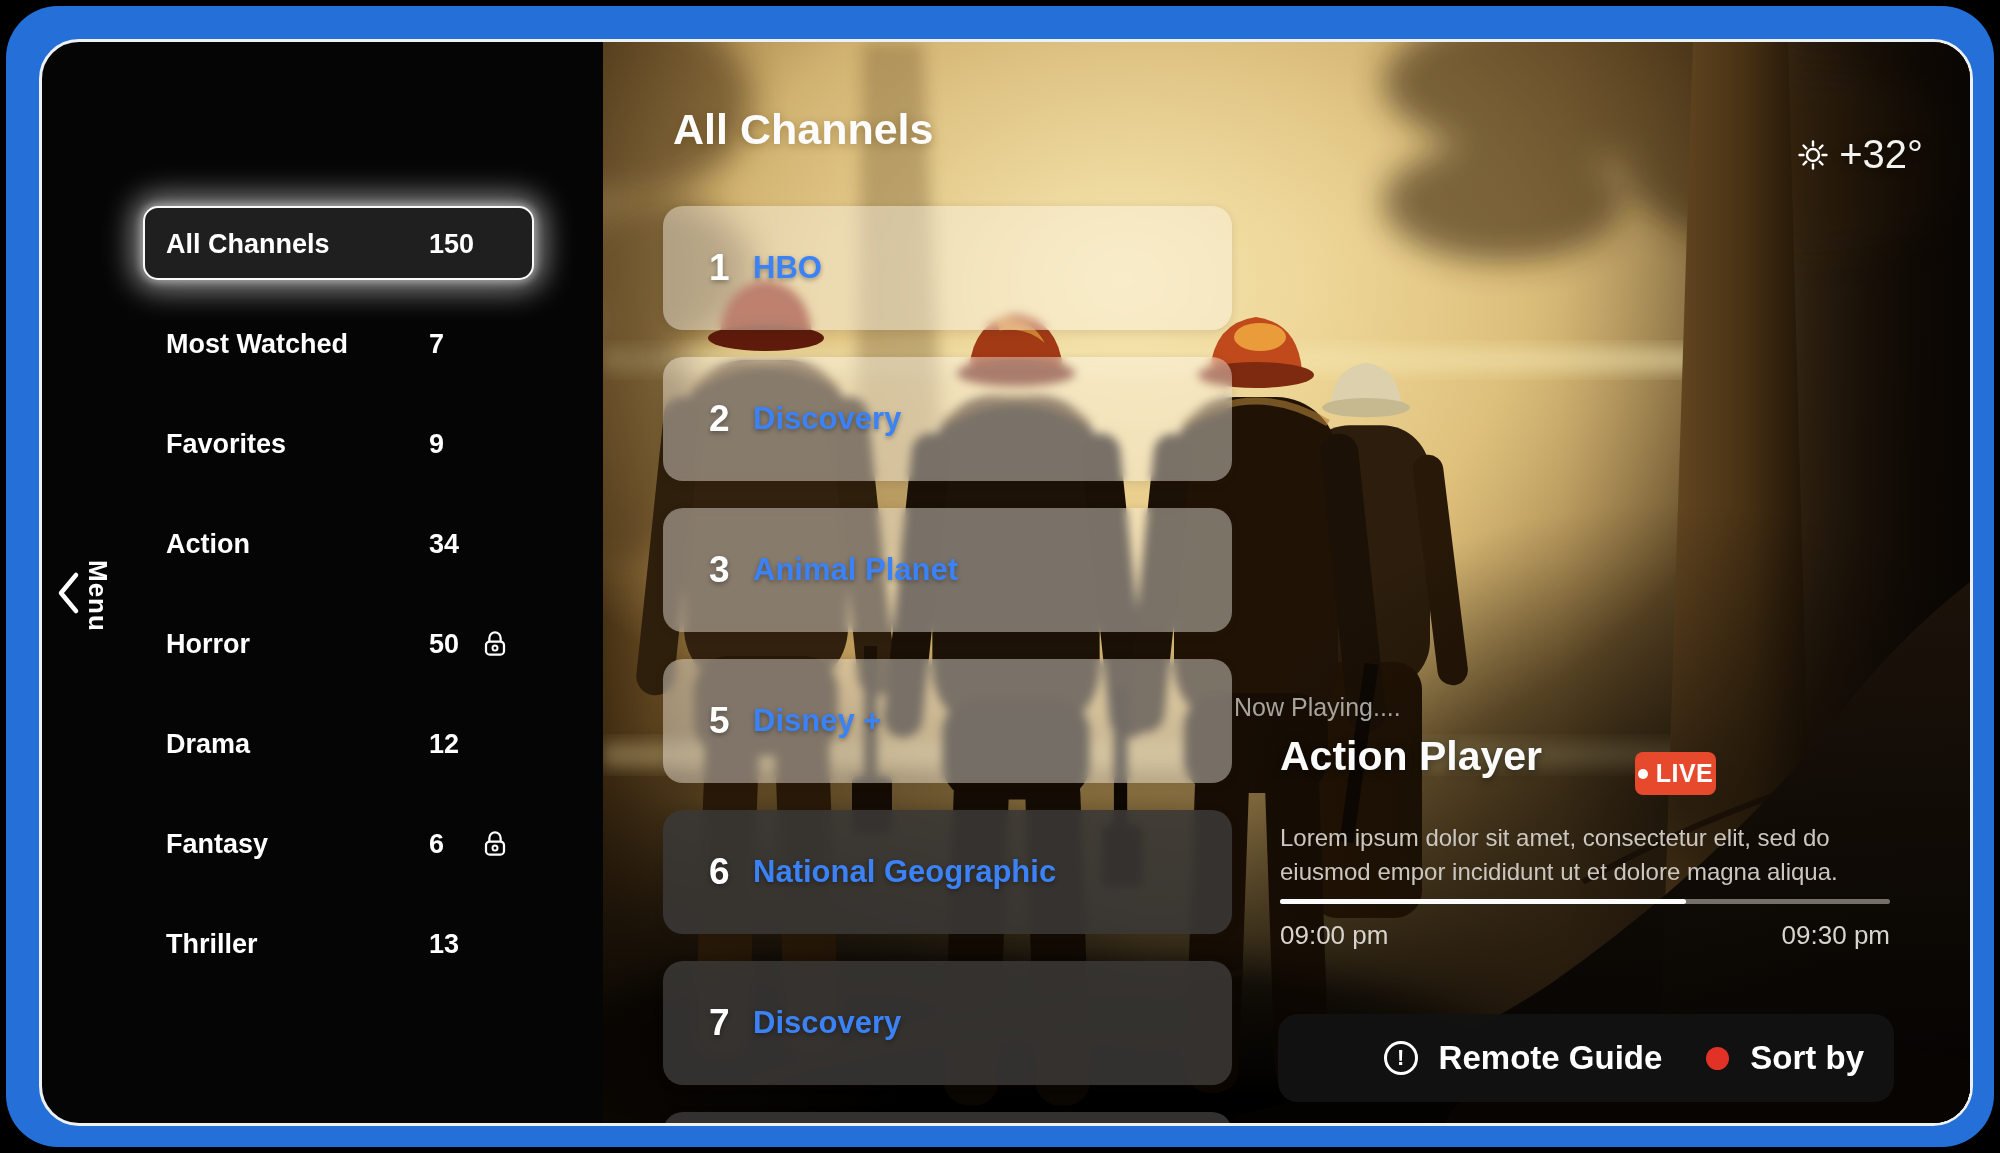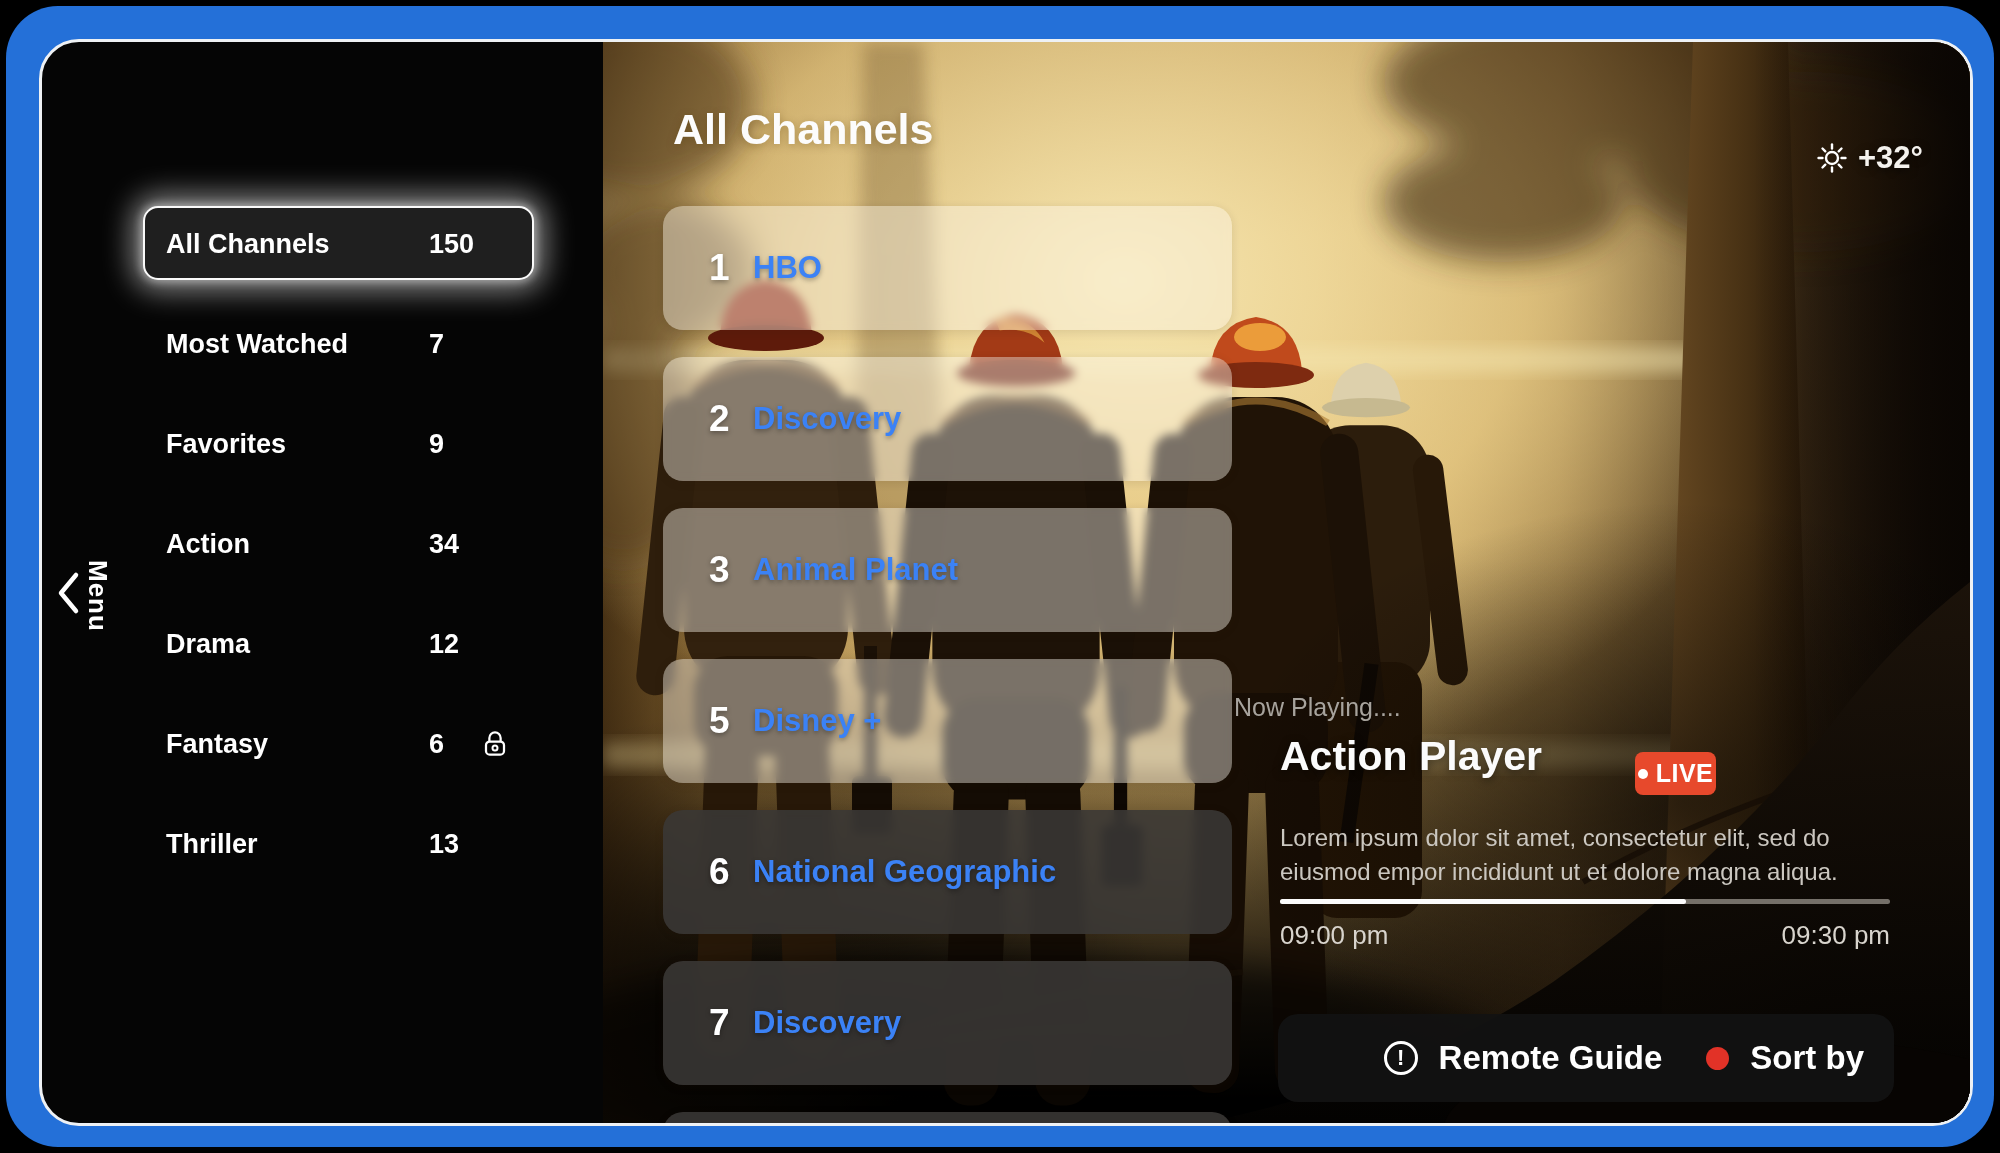--- a/index.html
+++ b/index.html
@@ -41,22 +41,22 @@
     box-shadow:0 2px 10px rgba(40,25,5,.12);flex:none;}
   .channel-card.dark{background:rgba(58,56,54,.88);}
   .ch-num{width:44px;font-size:37px;font-weight:800;color:#fff;text-shadow:0 2px 5px rgba(0,0,0,.35);}
   .ch-name{font-size:31px;font-weight:700;color:#3b82f6;text-shadow:0 2px 5px rgba(0,0,0,.35);}
   
   .clock{position:absolute;right:47px;top:86px;text-align:right;color:#fafafa;}
   .clock-line{display:flex;align-items:baseline;justify-content:flex-end;
     text-shadow:0 3px 14px rgba(0,0,0,.55);}
   .clock-hours{font-size:94px;font-weight:800;line-height:.95;letter-spacing:-2px;}
   .clock-mins{font-size:50px;font-weight:700;}
-  .weather-line{margin-top:12px;display:flex;align-items:center;justify-content:flex-end;gap:10px;
-    font-size:31px;font-weight:700;color:#f4f2ee;text-shadow:0 2px 8px rgba(0,0,0,.6);}
+  .weather-line{margin-top:4px;display:flex;align-items:center;justify-content:flex-end;gap:10px;
+    font-size:40px;font-weight:400;color:#f4f2ee;text-shadow:0 2px 8px rgba(0,0,0,.6);}
   
   .now-playing{position:absolute;left:1192px;top:651px;font-size:25px;color:#a7a39d;}
   .player-title{position:absolute;left:1238px;top:691px;font-size:41px;font-weight:700;color:#fbfbfb;
     text-shadow:0 2px 8px rgba(0,0,0,.5);}
   .live-badge{position:absolute;left:1593px;top:710px;width:81px;height:43px;border-radius:8px;
     background:var(--live_badge,#e7492c);display:flex;align-items:center;justify-content:center;gap:8px;}
   .live-dot{width:10px;height:10px;border-radius:50%;background:#fff;}
   .live-text{color:#fff;font-size:25px;font-weight:700;letter-spacing:.5px;}
   .player-desc{position:absolute;left:1238px;top:779px;width:628px;font-size:24px;line-height:34px;color:#cbc7c0;}
   .progress{position:absolute;left:1238px;top:857px;width:610px;height:5px;border-radius:3px;background:#757069;}
@@ -216,20 +216,31 @@
           <span class="side-count">9</span>
 
         </div>
 
         <div class="side-row">
           <span class="side-label">Action</span>
           <span class="side-count">34</span>
 
         </div>
 
+        <div class="side-row">
+          <span class="side-label">Horror</span>
+          <span class="side-count">50</span>
+          <span class="side-lock">
+            <svg width="30" height="30" viewBox="0 0 24 24">
+              <path d="M7.5 10 V7.2 a4.5 4.5 0 0 1 9 0 V10" fill="none" stroke="#fff" stroke-width="1.8"></path>
+              <rect x="4.8" y="10" width="14.4" height="10.5" rx="3" fill="none" stroke="#fff" stroke-width="1.8"></rect>
+              <circle cx="12" cy="15.2" r="2" fill="none" stroke="#fff" stroke-width="1.6"></circle>
+            </svg>
+          </span>
+        </div>
 
         <div class="side-row">
           <span class="side-label">Drama</span>
           <span class="side-count">12</span>
 
         </div>
 
         <div class="side-row">
           <span class="side-label">Fantasy</span>
           <span class="side-count">6</span>

